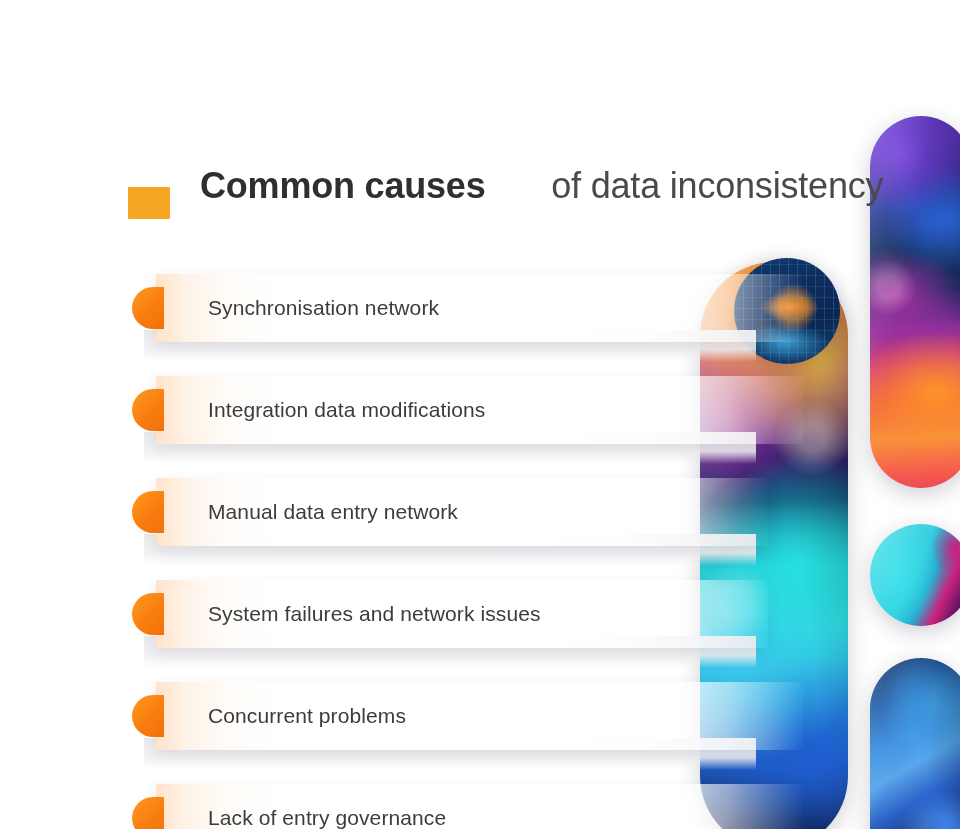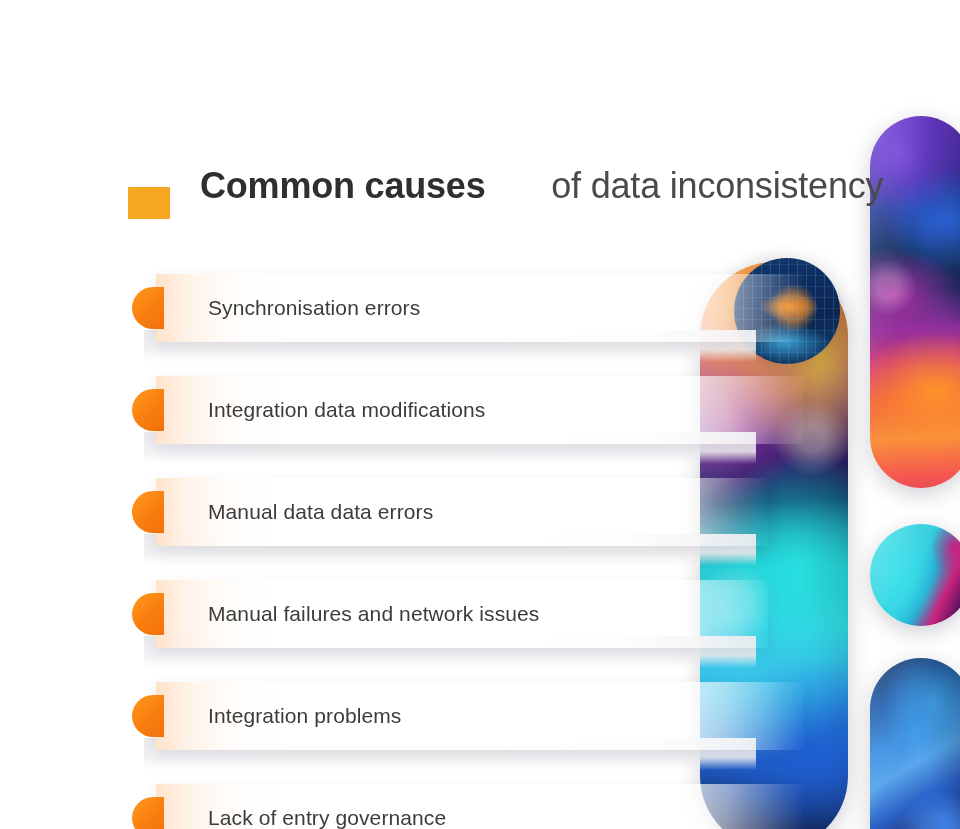--- a/index.html
+++ b/index.html
@@ -170,45 +170,45 @@
     <div class="gap" style="top:238px"></div>
     <div class="gap" style="top:340px"></div>
     <div class="gap" style="top:442px"></div>
     <div class="gap" style="top:544px"></div>
     <div class="gap" style="top:646px"></div>
     <div class="gap" style="top:748px"></div>
 
     <div class="row w-long" style="top:170px">
       <div class="card"></div>
       <div class="bullet"></div>
-      <div class="row-label">Synchronisation errors</div>
+      <div class="row-label">Synchronisation network</div>
     </div>
 
     <div class="row w-long" style="top:272px">
       <div class="card"></div>
       <div class="bullet"></div>
       <div class="row-label">Integration data modifications</div>
     </div>
 
     <div class="row w-short" style="top:374px">
       <div class="card"></div>
       <div class="bullet"></div>
-      <div class="row-label">Manual data data errors</div>
+      <div class="row-label">Manual data entry network</div>
     </div>
 
     <div class="row w-short" style="top:476px">
       <div class="card"></div>
       <div class="bullet"></div>
-      <div class="row-label">Manual failures and network issues</div>
+      <div class="row-label">System failures and network issues</div>
     </div>
 
     <div class="row w-long" style="top:578px">
       <div class="card"></div>
       <div class="bullet"></div>
-      <div class="row-label">Integration problems</div>
+      <div class="row-label">Concurrent problems</div>
     </div>
 
     <div class="row w-long" style="top:680px">
       <div class="card"></div>
       <div class="bullet"></div>
       <div class="row-label">Lack of entry governance</div>
     </div>
 
   </div>
 </div>

